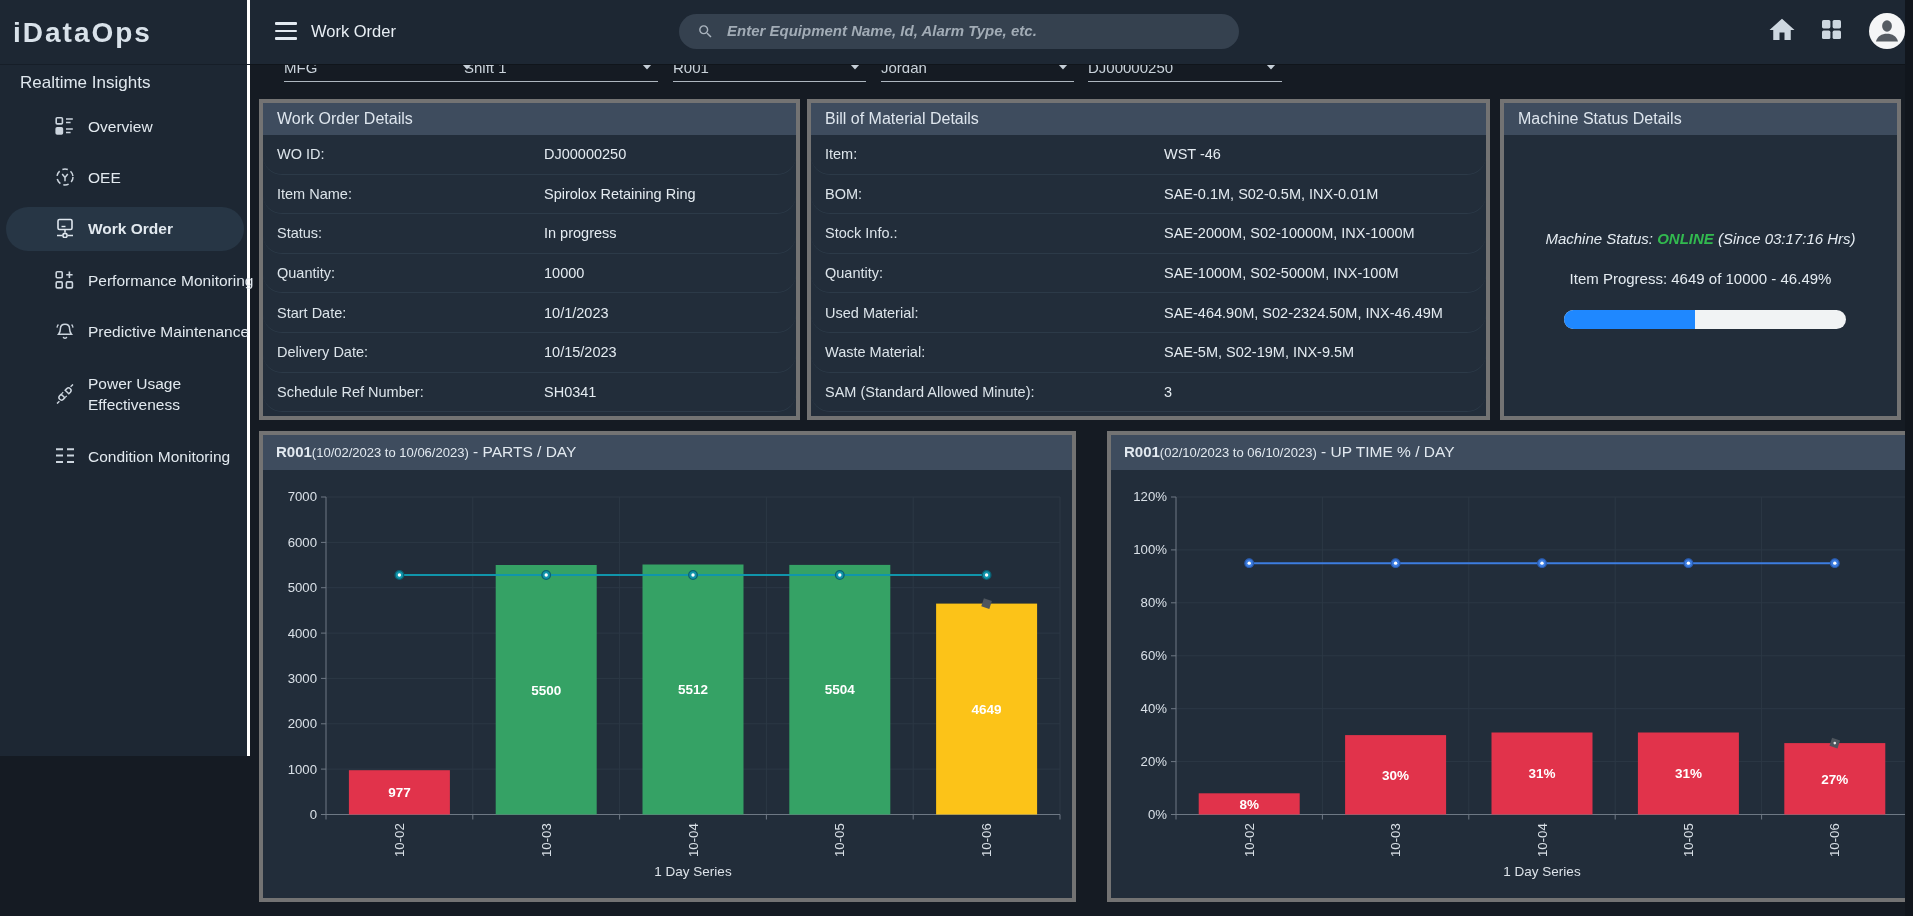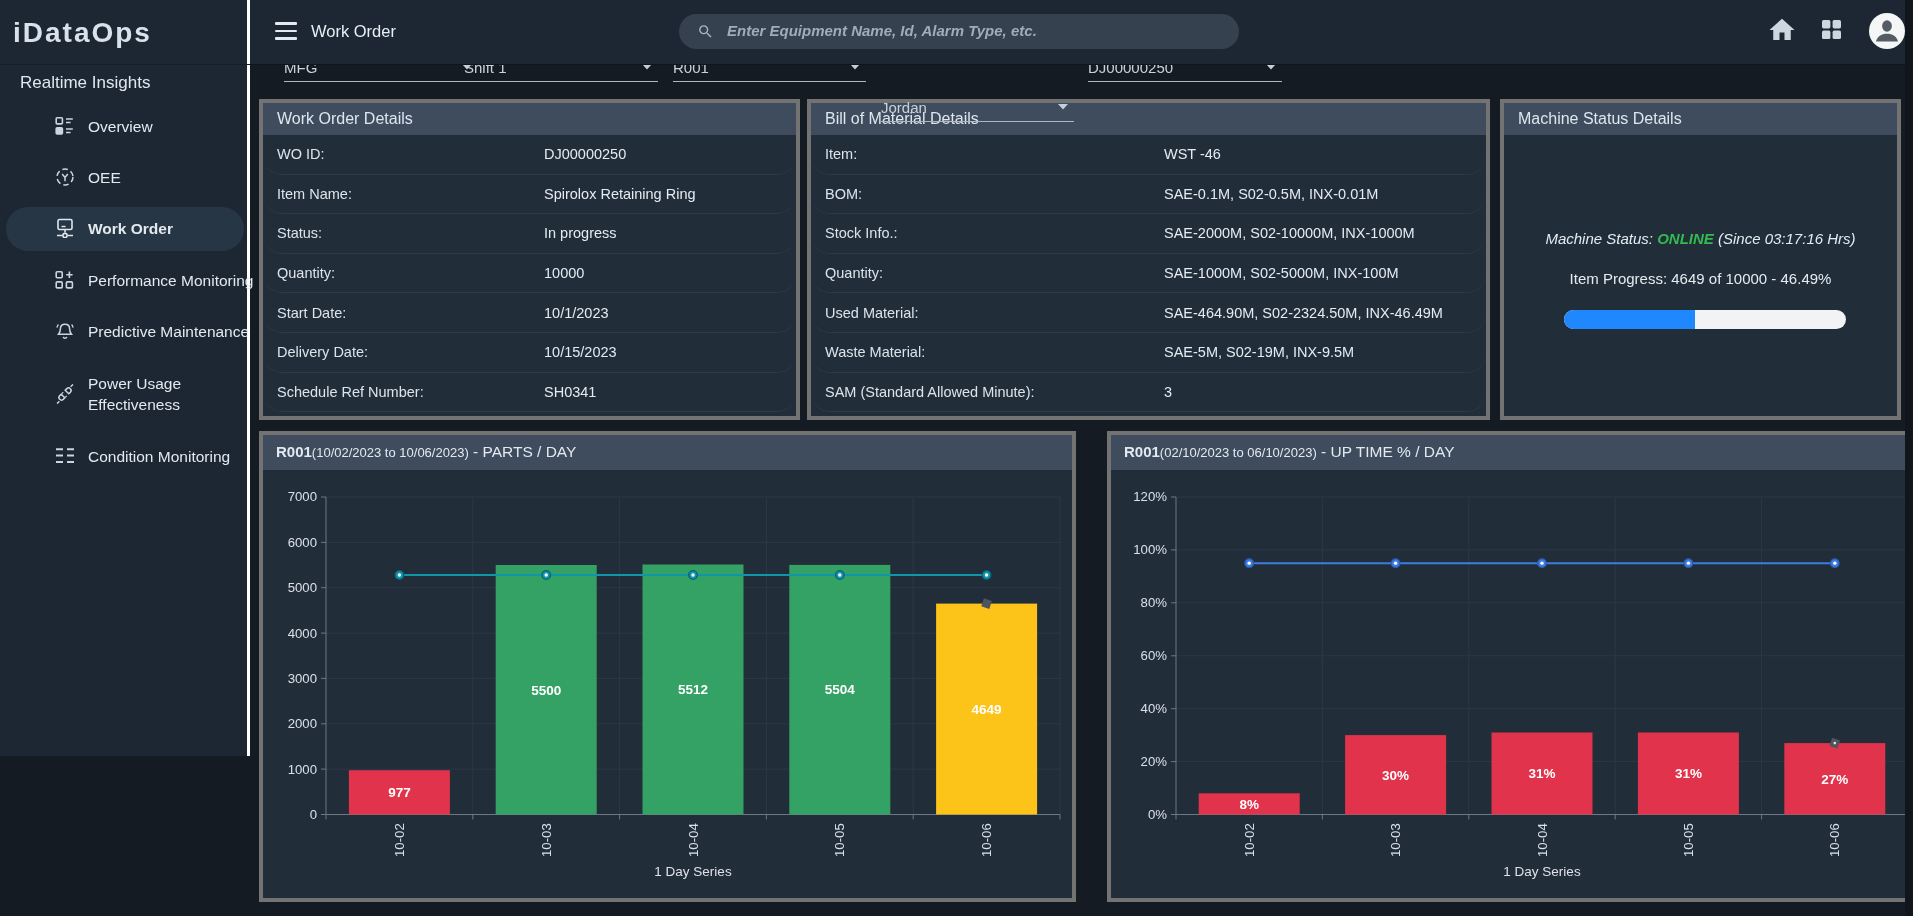--- a/index.html
+++ b/index.html
@@ -164,21 +164,21 @@
       </svg>
   <div style="position:absolute;left:0;bottom:0;width:100%;height:1px;background:#aeb7c0;"></div>
 </div>
 <div style="position:absolute;left:673px;top:58.5px;width:193px;height:23px;z-index:10;">
   <div style="font-size:15px;color:#c9d2da;">R001</div>
   <svg width="10" height="6" viewBox="0 0 10 6" style="position:absolute;right:6px;top:5.5px;">
         <path d="M0 0l5 5.6L10 0z" fill="#c6cfd8"></path>
       </svg>
   <div style="position:absolute;left:0;bottom:0;width:100%;height:1px;background:#aeb7c0;"></div>
 </div>
-<div style="position:absolute;left:881px;top:58.5px;width:193px;height:23px;z-index:10;margin-top:40px;">
+<div style="position:absolute;left:881px;top:58.5px;width:193px;height:23px;z-index:10;">
   <div style="font-size:15px;color:#c9d2da;">Jordan</div>
   <svg width="10" height="6" viewBox="0 0 10 6" style="position:absolute;right:6px;top:5.5px;">
         <path d="M0 0l5 5.6L10 0z" fill="#c6cfd8"></path>
       </svg>
   <div style="position:absolute;left:0;bottom:0;width:100%;height:1px;background:#aeb7c0;"></div>
 </div>
 <div style="position:absolute;left:1088px;top:58.5px;width:194px;height:23px;z-index:10;">
   <div style="font-size:15px;color:#c9d2da;">DJ00000250</div>
   <svg width="10" height="6" viewBox="0 0 10 6" style="position:absolute;right:6px;top:5.5px;">
         <path d="M0 0l5 5.6L10 0z" fill="#c6cfd8"></path>

